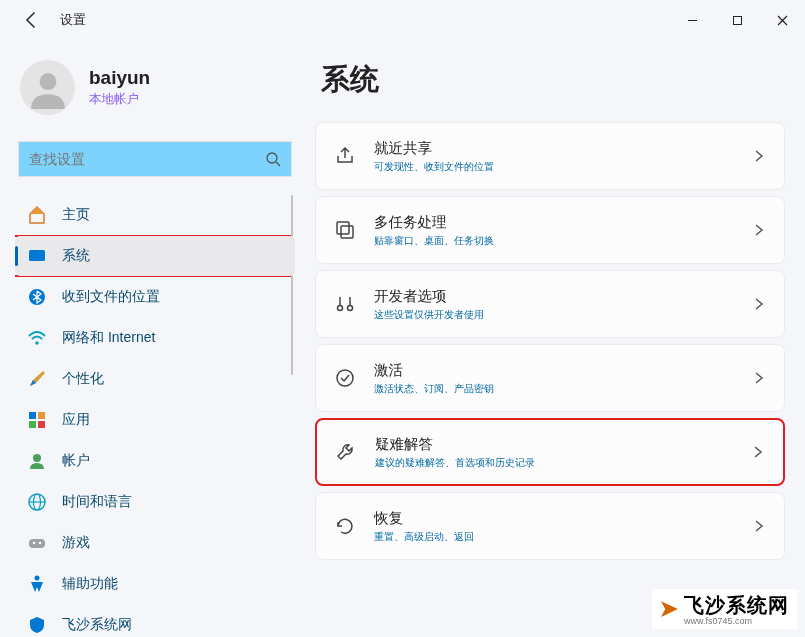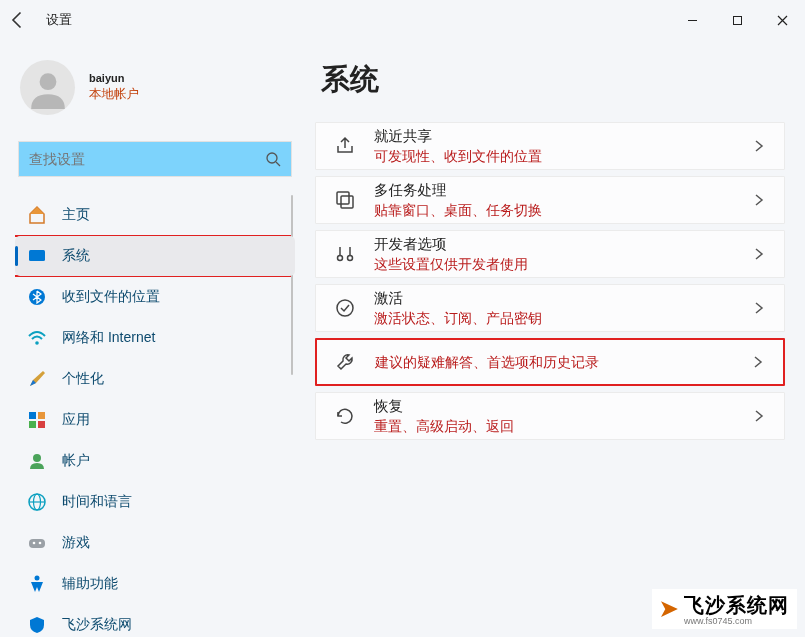--- a/index.html
+++ b/index.html
@@ -1,55 +1,55 @@
 <!DOCTYPE html>
 <html><head>
   <meta charset="utf-8">
   <style>
     * { margin: 0; padding: 0; box-sizing: border-box; font-family: "Microsoft YaHei", "Segoe UI", sans-serif; }
     body { width: 805px; height: 637px; background: #f4f6f9; position: relative; overflow: hidden; }
     
     .titlebar { height: 40px; display: flex; align-items: center; justify-content: space-between; background: #f4f6f9; }
-    .titlebar-left { display: flex; align-items: center; gap: 18px; padding-left: 8px; }
+    .titlebar-left { display: flex; align-items: center; gap: 18px; padding-left: 22px; }
     .back-btn { width: 20px; height: 20px; display: flex; align-items: center; justify-content: center; cursor: pointer; }
     .title-text { font-size: 13px; color: #222; }
     .window-controls { display: flex; }
     .wc-btn { width: 45px; height: 30px; display: flex; align-items: center; justify-content: center; cursor: pointer; }
     .wc-btn svg { width: 11px; height: 11px; }
     
     .content { display: flex; height: calc(100% - 40px); }
     
     .sidebar { width: 305px; padding: 10px 10px 0 15px; display: flex; flex-direction: column; }
     .user-block { display: flex; align-items: center; gap: 14px; padding: 10px 5px 20px 5px; }
     .avatar { width: 55px; height: 55px; border-radius: 50%; background: #e4e4e4; display: flex; align-items: center; justify-content: center; }
     .avatar svg { width: 42px; height: 42px; }
-    .user-text .username { font-size: 11px; font-weight: 600; color: #222; }
-    .user-text .usertype { font-size: 12.5px; color: #c2410c; margin-top: 2px; }
+    .user-text .username { font-size: 19px; font-weight: 600; color: #222; }
+    .user-text .usertype { font-size: 12.5px; color: #8b5cf6; margin-top: 2px; }
     
     .search-wrap { margin: 6px 3px 18px 3px; background: #7dd3fc; border: 1px solid #e1e1e1; border-radius: 0; height: 36px; display: flex; align-items: center; padding: 0 10px; }
     .search-input { flex: 1; border: none; outline: none; font-size: 14px; color: #666; background: transparent; }
     .search-icon { width: 16px; height: 16px; }
     
     .nav-list { flex: 1; overflow-y: auto; position: relative; }
     .nav-item { height: 40px; display: flex; align-items: center; gap: 15px; padding: 0 12px; border-radius: 5px; cursor: pointer; font-size: 14px; color: #0c4a6e; margin-bottom: 1px; }
     .nav-item.selected { background: #e9e9ec; position: relative; }
     .nav-item.selected::before { content: ""; position: absolute; left: 0; top: 10px; bottom: 10px; width: 3px; background: #0067c0; border-radius: 2px; }
     .nav-icon { width: 20px; height: 20px; display: flex; align-items: center; justify-content: center; }
     .nav-red-box { position: absolute; border: 2.5px solid #e02020; left: -8px; width: 286px; top: 40px; height: 42px; pointer-events:none; }
     .scroll-indicator { position: absolute; right: 2px; top: 0; width: 2px; height: 180px; background: #c2c2c2; border-radius: 2px; }
     
     .main { flex: 1; padding: 20px 20px 0 10px; overflow-y: auto; }
     .main-title { font-size: 29px; font-weight: 600; color: #222; margin-bottom: 22px; padding-left: 6px; }
     .panel-list { display: flex; flex-direction: column; gap: 6px; }
-    .panel-item { background: #fcfcfd; border: 1px solid #ebebeb; border-radius: 1px; height: 48px; display: flex; align-items: center; padding: 0 18px; cursor: pointer; }
+    .panel-item { background: #fcfcfd; border: 1px solid #ebebeb; border-radius: 8px; height: 68px; display: flex; align-items: center; padding: 0 18px; cursor: pointer; }
     .panel-item.red { border: 2.5px solid #e02020; }
     .panel-icon { width: 22px; height: 22px; display: flex; align-items: center; justify-content: center; margin-right: 18px; color: #444; }
     .panel-text { flex: 1; }
     .panel-title { font-size: 14.5px; color: #222; }
-    .panel-sub { font-size: 14px; color: #b91c1c; margin-top: 2px; }
+    .panel-sub { font-size: 10px; color: #0369a1; margin-top: 2px; }
     .chev-right { width: 14px; height: 14px; }
     
     .watermark { position: absolute; right: 8px; bottom: 8px; display: flex; align-items: center; gap: 6px; background: #fff; padding: 3px 8px; }
     .watermark .ar { color: #d46500; font-size: 22px; font-weight: bold; }
     .watermark .big { font-size: 20px; font-weight: 700; letter-spacing: 1px; }
     .watermark .url { font-size: 9px; color: #777; display:block; margin-top:-3px; }
   </style>
 </head>
 <body>
 
@@ -282,20 +282,21 @@
           </svg>
       </div>
 
       <div class="panel-item red">
         <span class="panel-icon">
             <svg viewBox="0 0 22 22" stroke="#444" stroke-width="1.5" fill="none">
               <path d="M14 4 A5 5 0 0 0 8 10 L3 15 L6 18 L11 13 A5 5 0 0 0 17 7 L14 10 L11 7 Z"></path>
             </svg>
           </span>
         <div class="panel-text">
+            <div class="panel-title">疑难解答</div>
             <div class="panel-sub">建议的疑难解答、首选项和历史记录</div>
           </div>
         <svg class="chev-right" viewBox="0 0 14 14">
             <path d="M4 2 L10 7 L4 12" stroke="#555" stroke-width="1.5" fill="none"></path>
           </svg>
       </div>
 
       <div class="panel-item">
         <span class="panel-icon">
             <svg viewBox="0 0 22 22" stroke="#444" stroke-width="1.5" fill="none">

